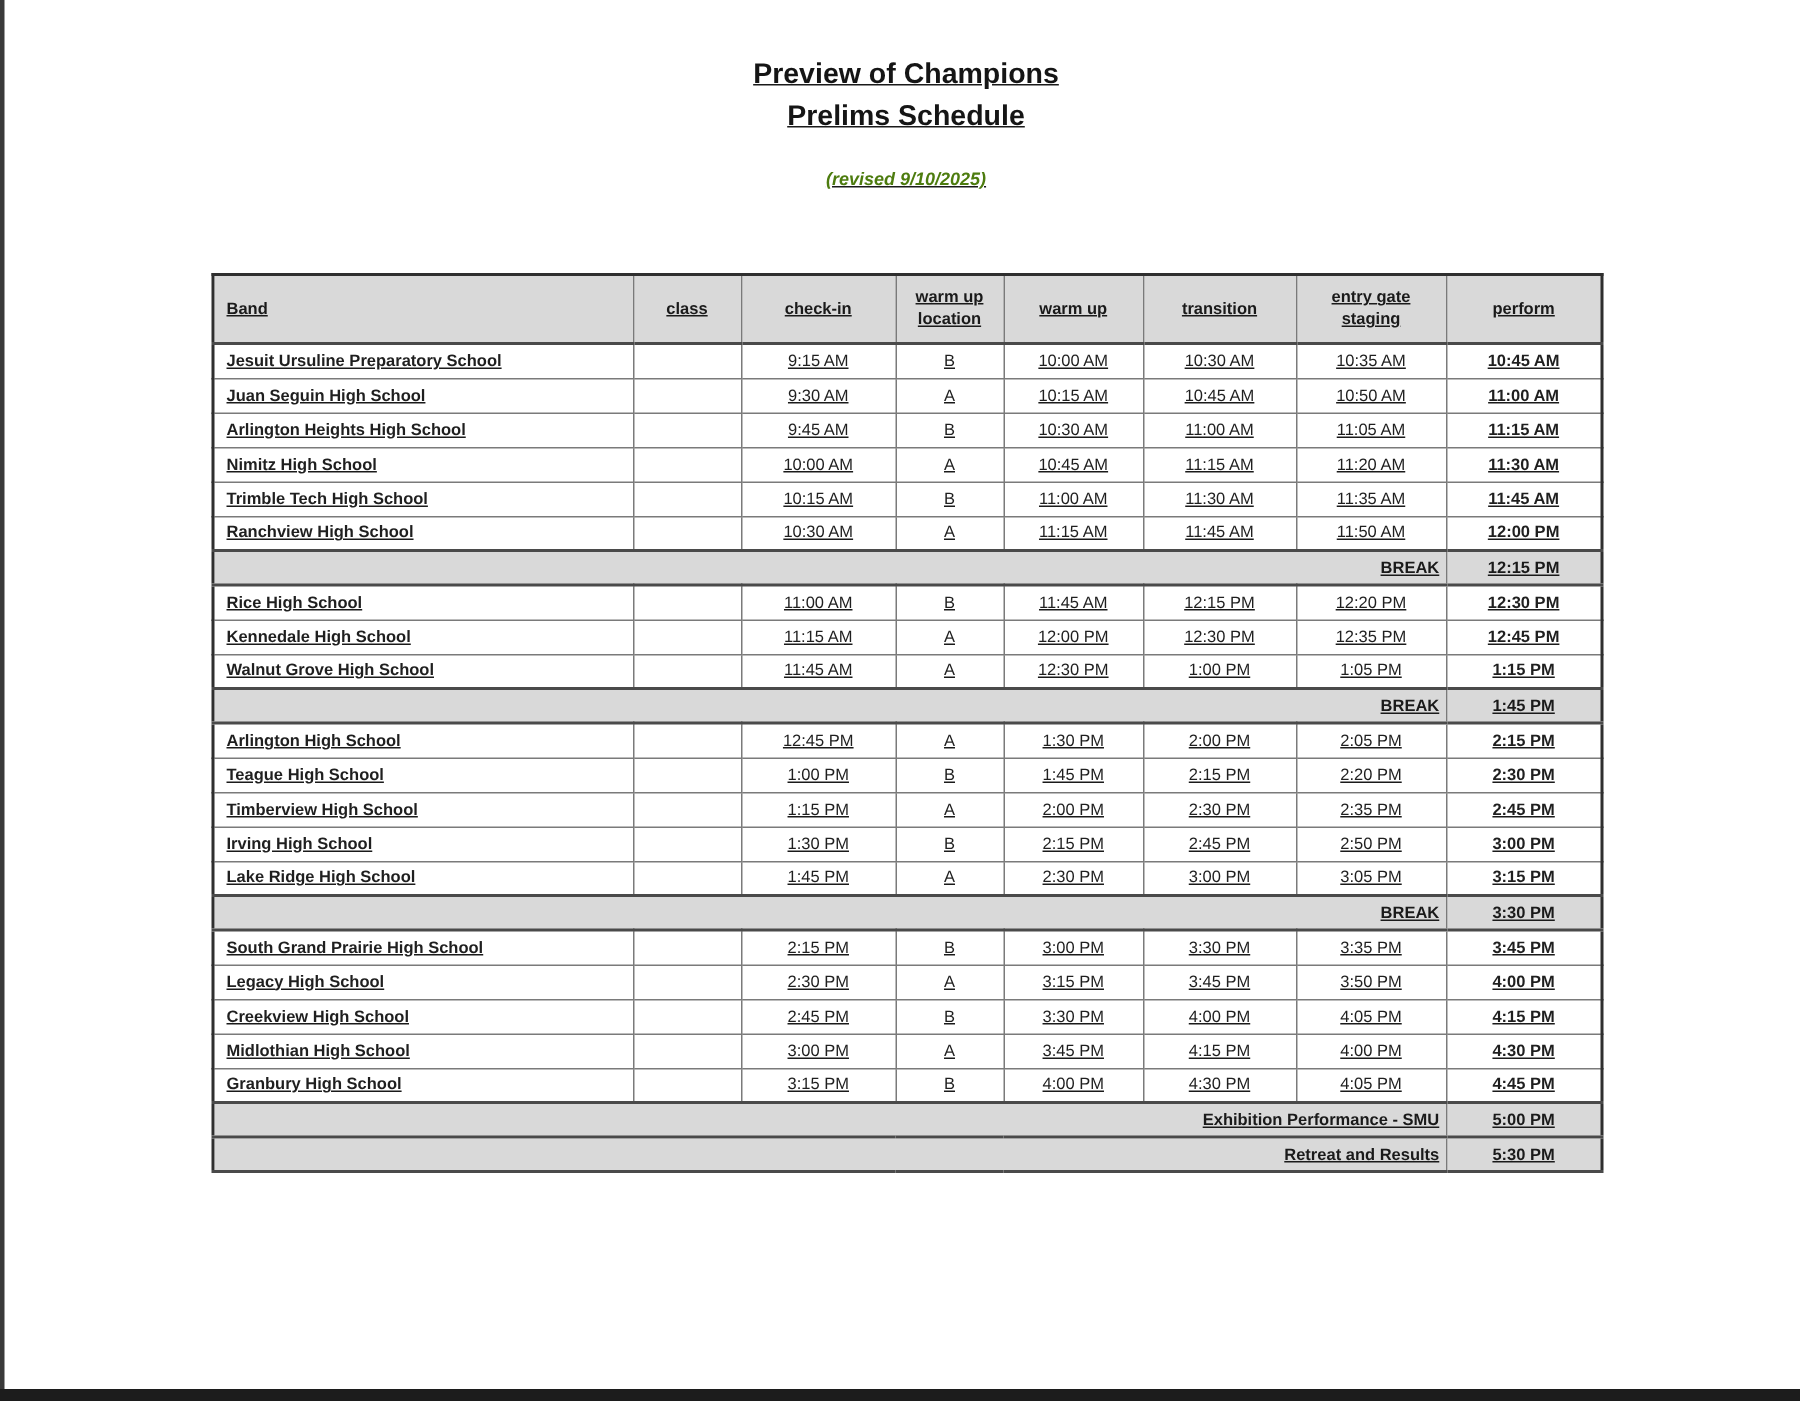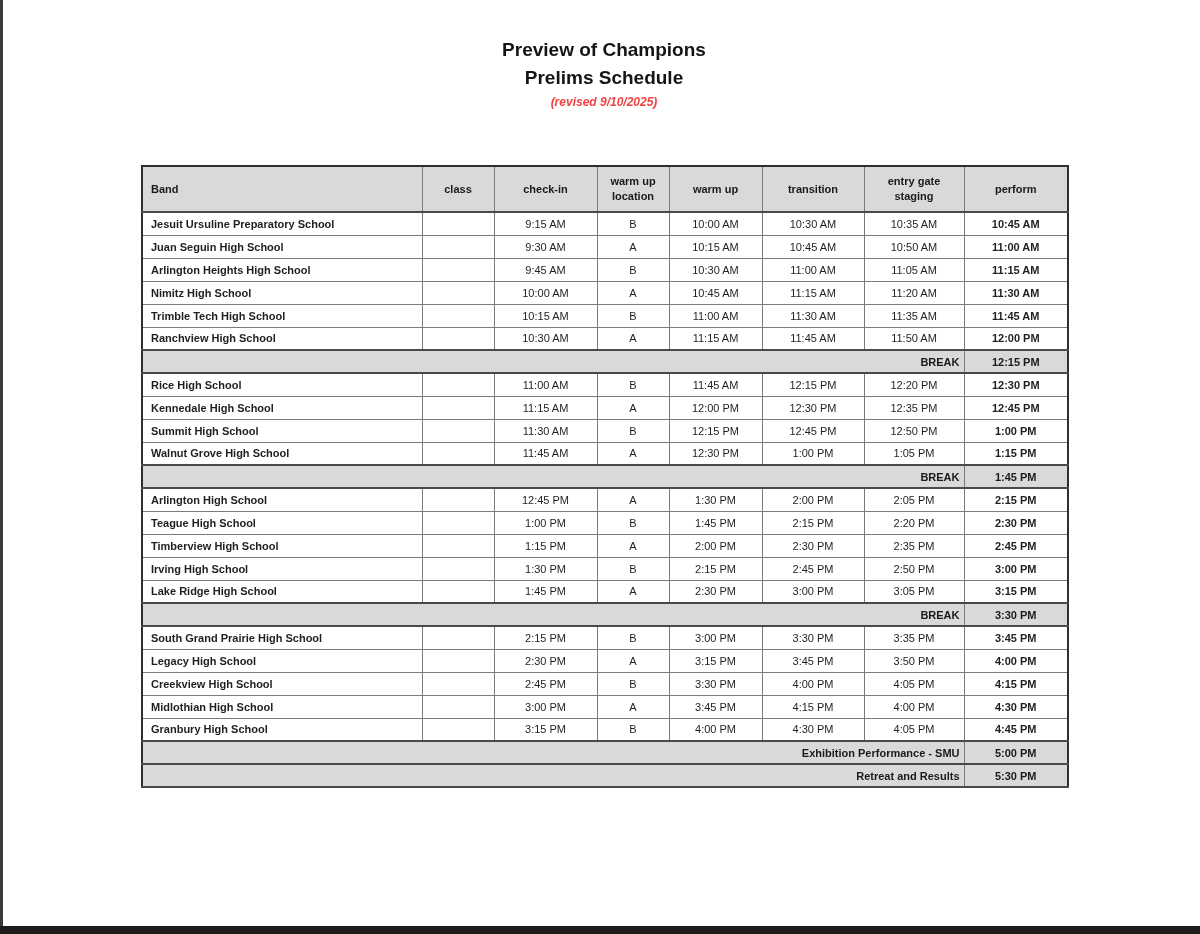--- a/index.html
+++ b/index.html
@@ -8,20 +8,21 @@
     width: 1200px; height: 934px;
     background: #ffffff;
     font-family: "Liberation Sans", sans-serif;
     color: #1a1a1a;
     overflow: hidden;
   }
   .page {
     position: relative;
     width: 1184px; height: 934px;
     background: var(--page-bg, #ffffff);
+    text-decoration: underline;
   }
   .edge-left {
     position: absolute; left: 0; top: 0;
     width: 3px; height: 934px;
     background: #3a3a3a;
   }
   .edge-bottom {
     position: absolute; left: 0; bottom: 0;
     width: 1200px; height: 8px;
     background: #1c1c1c;
@@ -35,22 +36,22 @@
   .title-main {
     font-size: 19px;
     font-weight: bold;
     line-height: 28px;
     color: #151515;
   }
   .title-revision {
     font-size: 12px;
     font-weight: bold;
     font-style: italic;
-    margin-top: 3px;
-    color: #ef4444;
+    margin-top: 20px;
+    color: #4d7c0f;
   }
   table.schedule {
     border-collapse: collapse;
     table-layout: fixed;
     margin-left: 141px;
     margin-top: 56px;
     width: 926px;
     font-size: 11px;
     border: 2px solid #2f2f2f;
   }
@@ -208,30 +209,20 @@
           <td class="col0">Kennedale High School</td>
           <td class="col1"></td>
           <td class="col2">11:15 AM</td>
           <td class="col3">A</td>
           <td class="col4">12:00 PM</td>
           <td class="col5">12:30 PM</td>
           <td class="col6">12:35 PM</td>
           <td class="col7">12:45 PM</td>
         </tr>
         <tr class="entry">
-          <td class="col0">Summit High School</td>
-          <td class="col1"></td>
-          <td class="col2">11:30 AM</td>
-          <td class="col3">B</td>
-          <td class="col4">12:15 PM</td>
-          <td class="col5">12:45 PM</td>
-          <td class="col6">12:50 PM</td>
-          <td class="col7">1:00 PM</td>
-        </tr>
-        <tr class="entry">
           <td class="col0">Walnut Grove High School</td>
           <td class="col1"></td>
           <td class="col2">11:45 AM</td>
           <td class="col3">A</td>
           <td class="col4">12:30 PM</td>
           <td class="col5">1:00 PM</td>
           <td class="col6">1:05 PM</td>
           <td class="col7">1:15 PM</td>
         </tr>
         <tr class="section">

